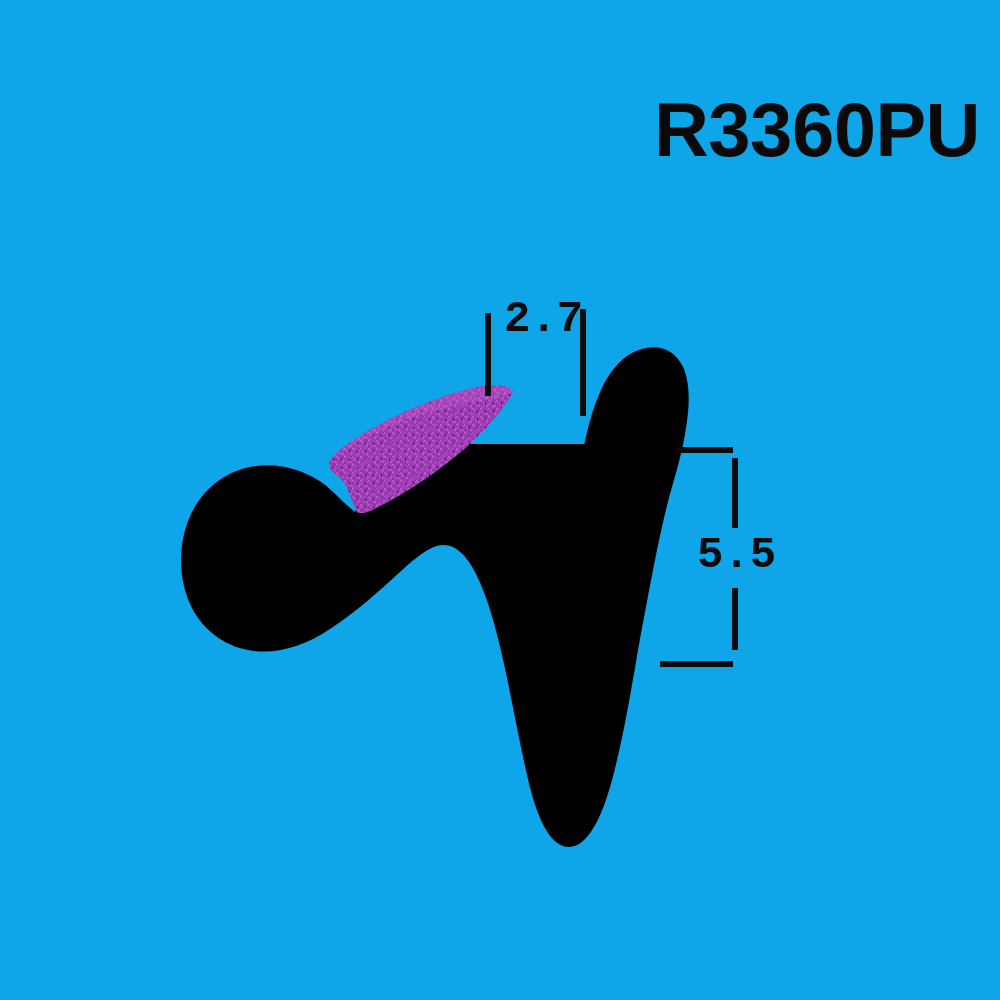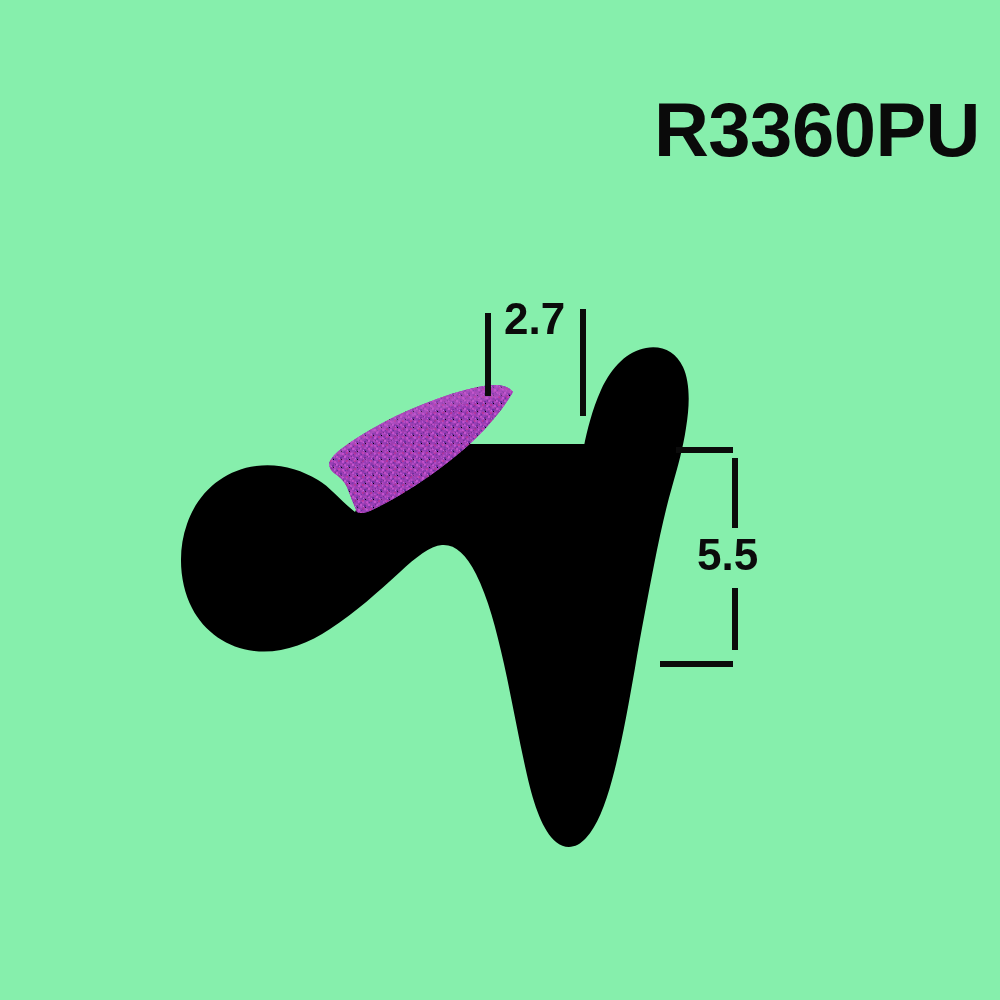--- a/index.html
+++ b/index.html
@@ -7,21 +7,21 @@
     padding: 0;
     background: #ffffff;
   }
   body {
     font-family: "Liberation Sans", sans-serif;
   }
   #canvas {
     position: relative;
     width: 1000px;
     height: 1000px;
-    background: #86efac;
+    background: #0ea5e9;
     overflow: hidden;
   }
   #drawing-svg {
     position: absolute;
     left: 0;
     top: 0;
     width: 1000px;
     height: 1000px;
     display: block;
   }
@@ -38,21 +38,21 @@
     font-family: "Liberation Sans", sans-serif;
   }
   .dim-label {
     position: absolute;
     font-size: 44px;
     font-weight: bold;
     color: #0b0b0b;
     line-height: 1;
     white-space: nowrap;
     letter-spacing: 0px;
-    font-family: Liberation Sans, sans-serif;
+    font-family: Liberation Mono, monospace;
   }
   #dim-label-width {
     left: 504px;
     top: 297px;
   }
   #dim-label-height {
     left: 697px;
     top: 533px;
   }
 </style>

